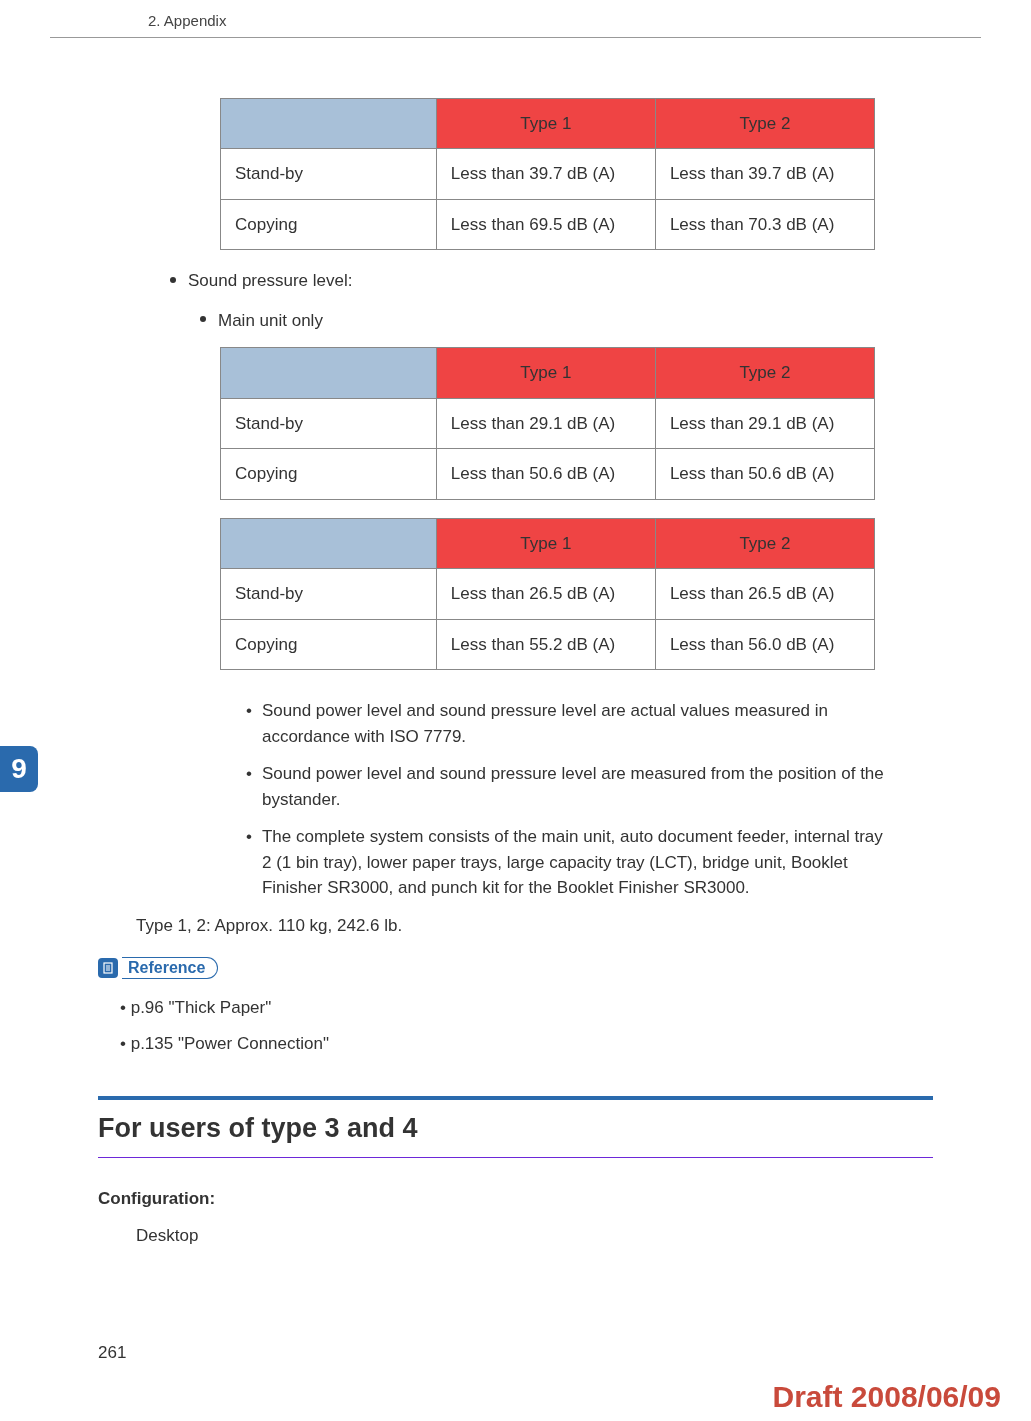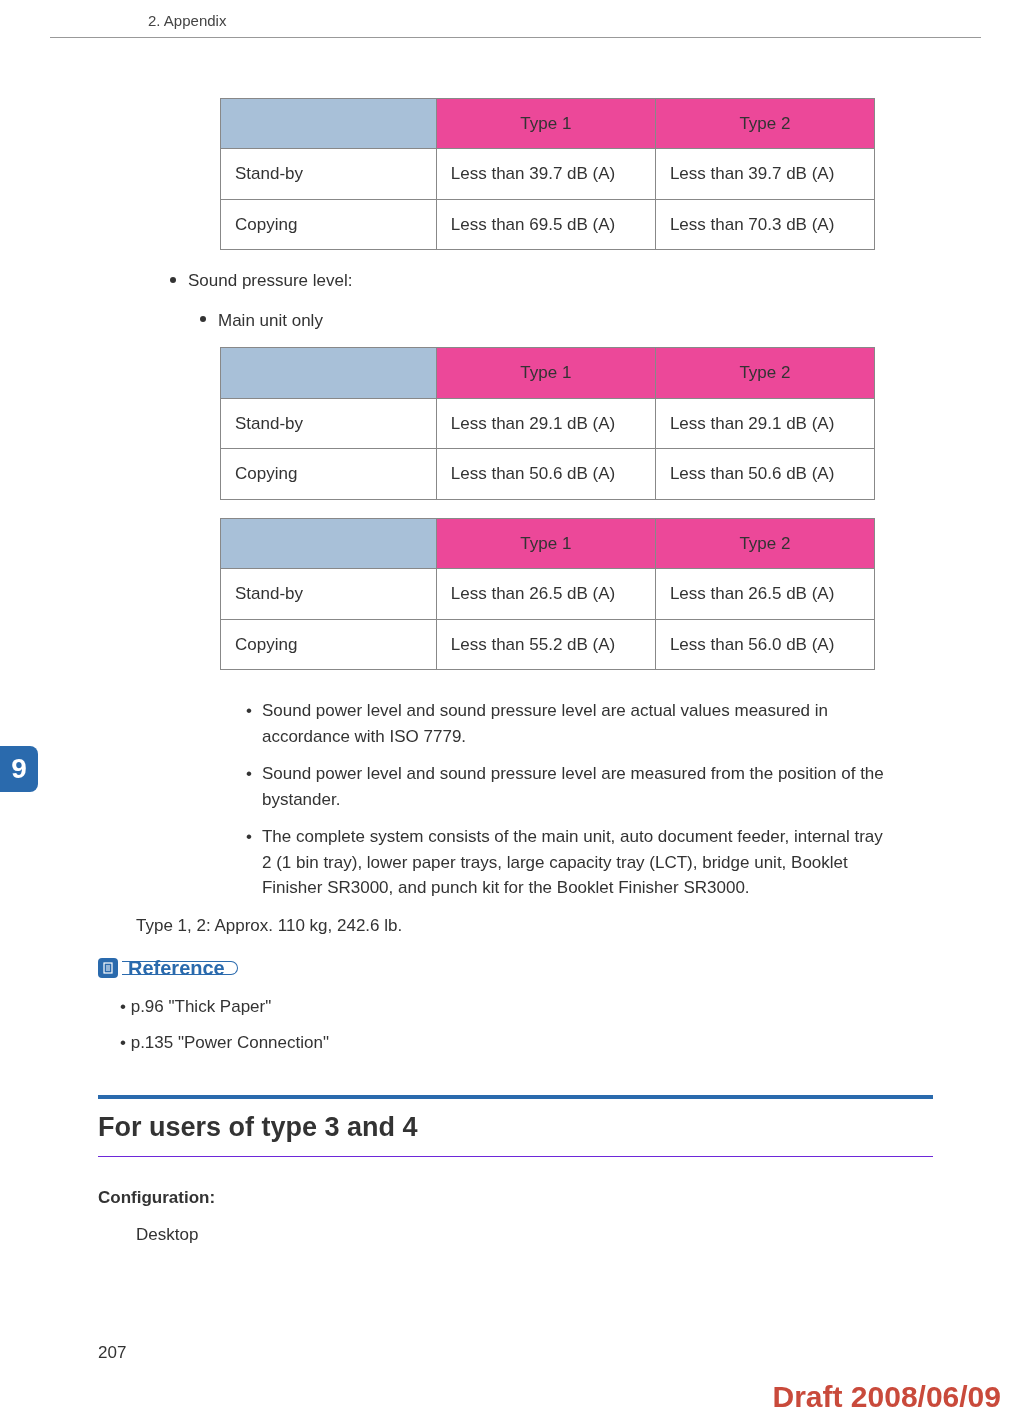--- a/index.html
+++ b/index.html
@@ -34,21 +34,21 @@
       margin-bottom: 18px;
     }
     th, td {
       border: 1px solid #888;
       padding: 12px 14px;
       text-align: left;
       font-weight: normal;
       font-size: 17px;
     }
     th {
-      background: #ec4899;
+      background: #ef4444;
       text-align: center;
     }
     th.empty {
       background: #a8c0d8;
     }
     .col1 { width: 33%; }
     .col2 { width: 33.5%; }
     .col3 { width: 33.5%; }
     .bullet-l1 {
       margin-left: 72px;
@@ -118,24 +118,24 @@
       font-size: 13px;
       margin-right: 4px;
     }
     .reference-text {
       color: #2a6aad;
       font-weight: bold;
       border: 1.5px solid #2a6aad;
       border-left: none;
       border-radius: 0 12px 12px 0;
       padding: 0 12px 0 6px;
-      height: 14px;
+      height: 22px;
       display: inline-flex;
       align-items: center;
-      font-size: 20px;
+      font-size: 16px;
     }
     .ref-list {
       margin-left: 22px;
       margin-bottom: 40px;
     }
     .ref-list div {
       margin-bottom: 10px;
     }
     .section-header {
       border-top: 4px solid #2a6aad;
@@ -283,14 +283,14 @@
     <div>• <span>p.135 "Power Connection"</span></div>
   </div>
 
   <div class="section-header">For users of type 3 and 4</div>
 
   <div class="config-label">Configuration:</div>
   <div class="config-value">Desktop</div>
 
 </div>
 
-<div class="page-number">207</div>
+<div class="page-number">261</div>
 <div class="draft-stamp">Draft 2008/06/09</div>
 
 </body></html>

